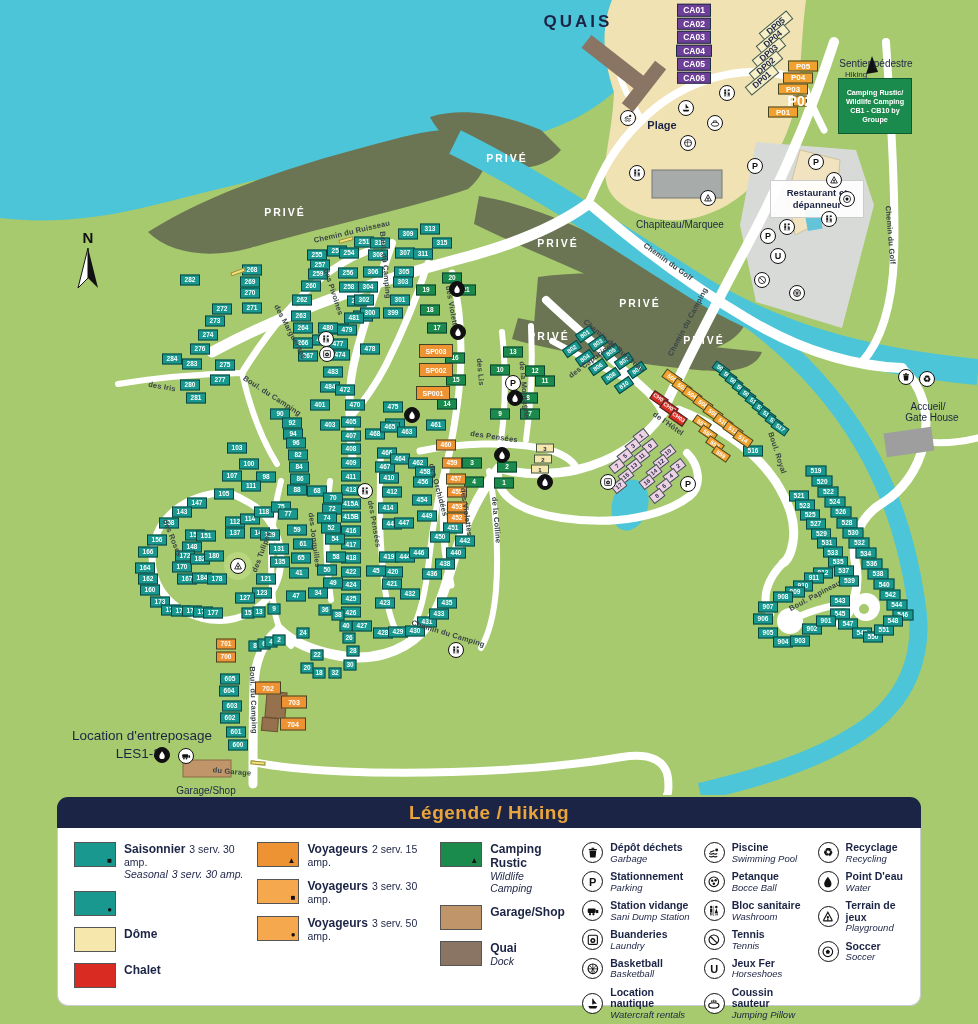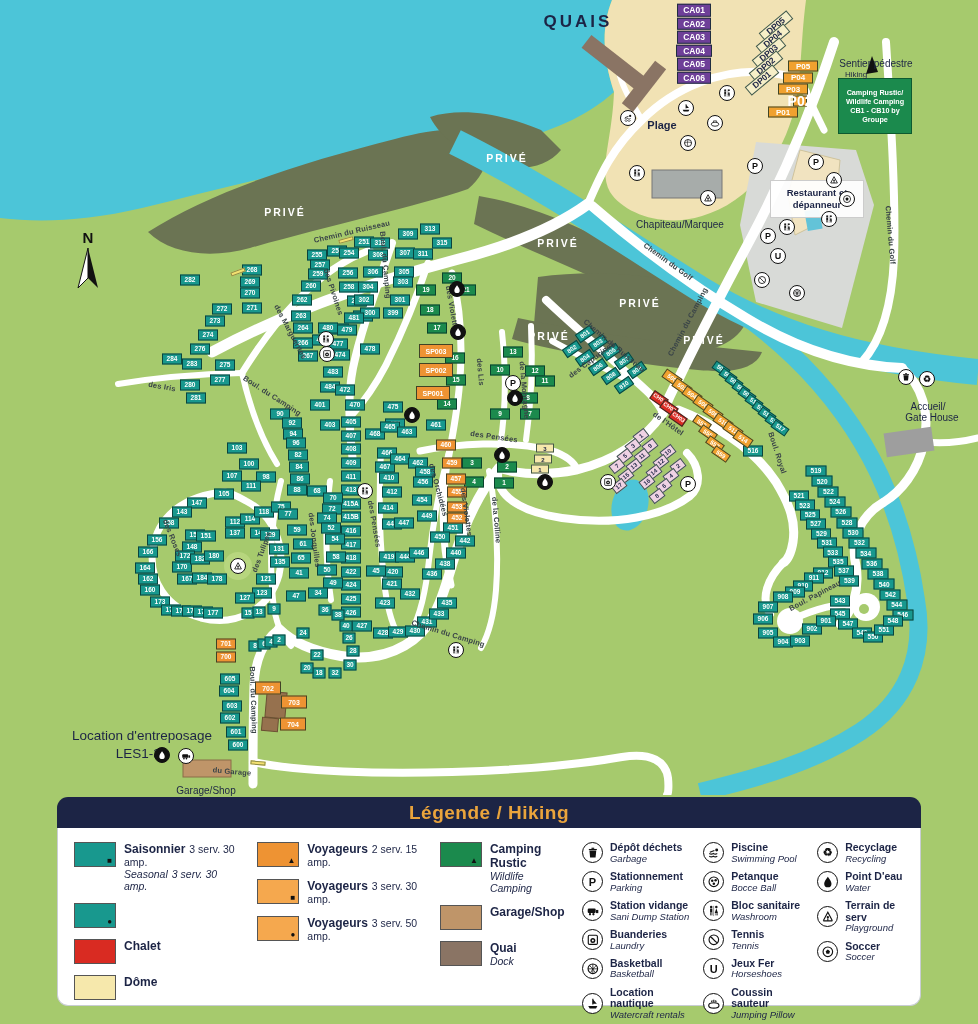--- a/index.html
+++ b/index.html
@@ -790,29 +790,29 @@
               <div class="l1"><b>Saisonnier</b><span>3 serv. 30 amp.</span></div>
               <div class="l2"><i>Seasonal</i><span><i>3 serv. 30 amp.</i></span></div>
             </div>
           </div>
           <div class="sw-row">
             <div class="sw" style="background: rgb(24, 152, 142);">
               <span class="mk">●</span>
             </div>
           </div>
           <div class="sw-row">
+            <div class="sw" style="background: rgb(246, 232, 172);"></div>
+            <div class="sw-txt">
+              <div class="l1"><b>Dôme</b></div>
+            </div>
+          </div>
+          <div class="sw-row">
             <div class="sw" style="background: rgb(217, 43, 34);"></div>
             <div class="sw-txt">
               <div class="l1"><b>Chalet</b></div>
-            </div>
-          </div>
-          <div class="sw-row">
-            <div class="sw" style="background: rgb(246, 232, 172);"></div>
-            <div class="sw-txt">
-              <div class="l1"><b>Dôme</b></div>
             </div>
           </div>
         </div>
         <div class="sw-col">
           <div class="sw-row">
             <div class="sw" style="background: rgb(238, 147, 51);">
               <span class="mk">▲</span>
             </div>
             <div class="sw-txt">
               <div class="l1"><b>Voyageurs</b><span>2 serv. 15 amp.</span></div>
@@ -1033,21 +1033,21 @@
           </div>
           <div class="ic-row">
             <div class="ic">
               <svg viewBox="0 0 12 12">
                 <path d="M2 9.5L6 2l4 7.5M2 9.5h8" fill="none" stroke="currentColor"></path>
                 <circle cx="6" cy="6.3" r="1" fill="currentColor"></circle>
                 <path d="M6 7.3v2.2" stroke="currentColor"></path>
               </svg>
             </div>
             <div class="ic-txt">
-              <div class="fr">Terrain de serv</div>
+              <div class="fr">Terrain de jeux</div>
               <div class="en">Playground</div>
             </div>
           </div>
           <div class="ic-row">
             <div class="ic">
               <svg viewBox="0 0 12 12">
                 <circle cx="6" cy="6" r="4.2" fill="none" stroke="currentColor"></circle>
                 <path d="M6 4l1.9 1.4-.7 2.2H4.8l-.7-2.2z" fill="currentColor"></path>
               </svg>
             </div>

